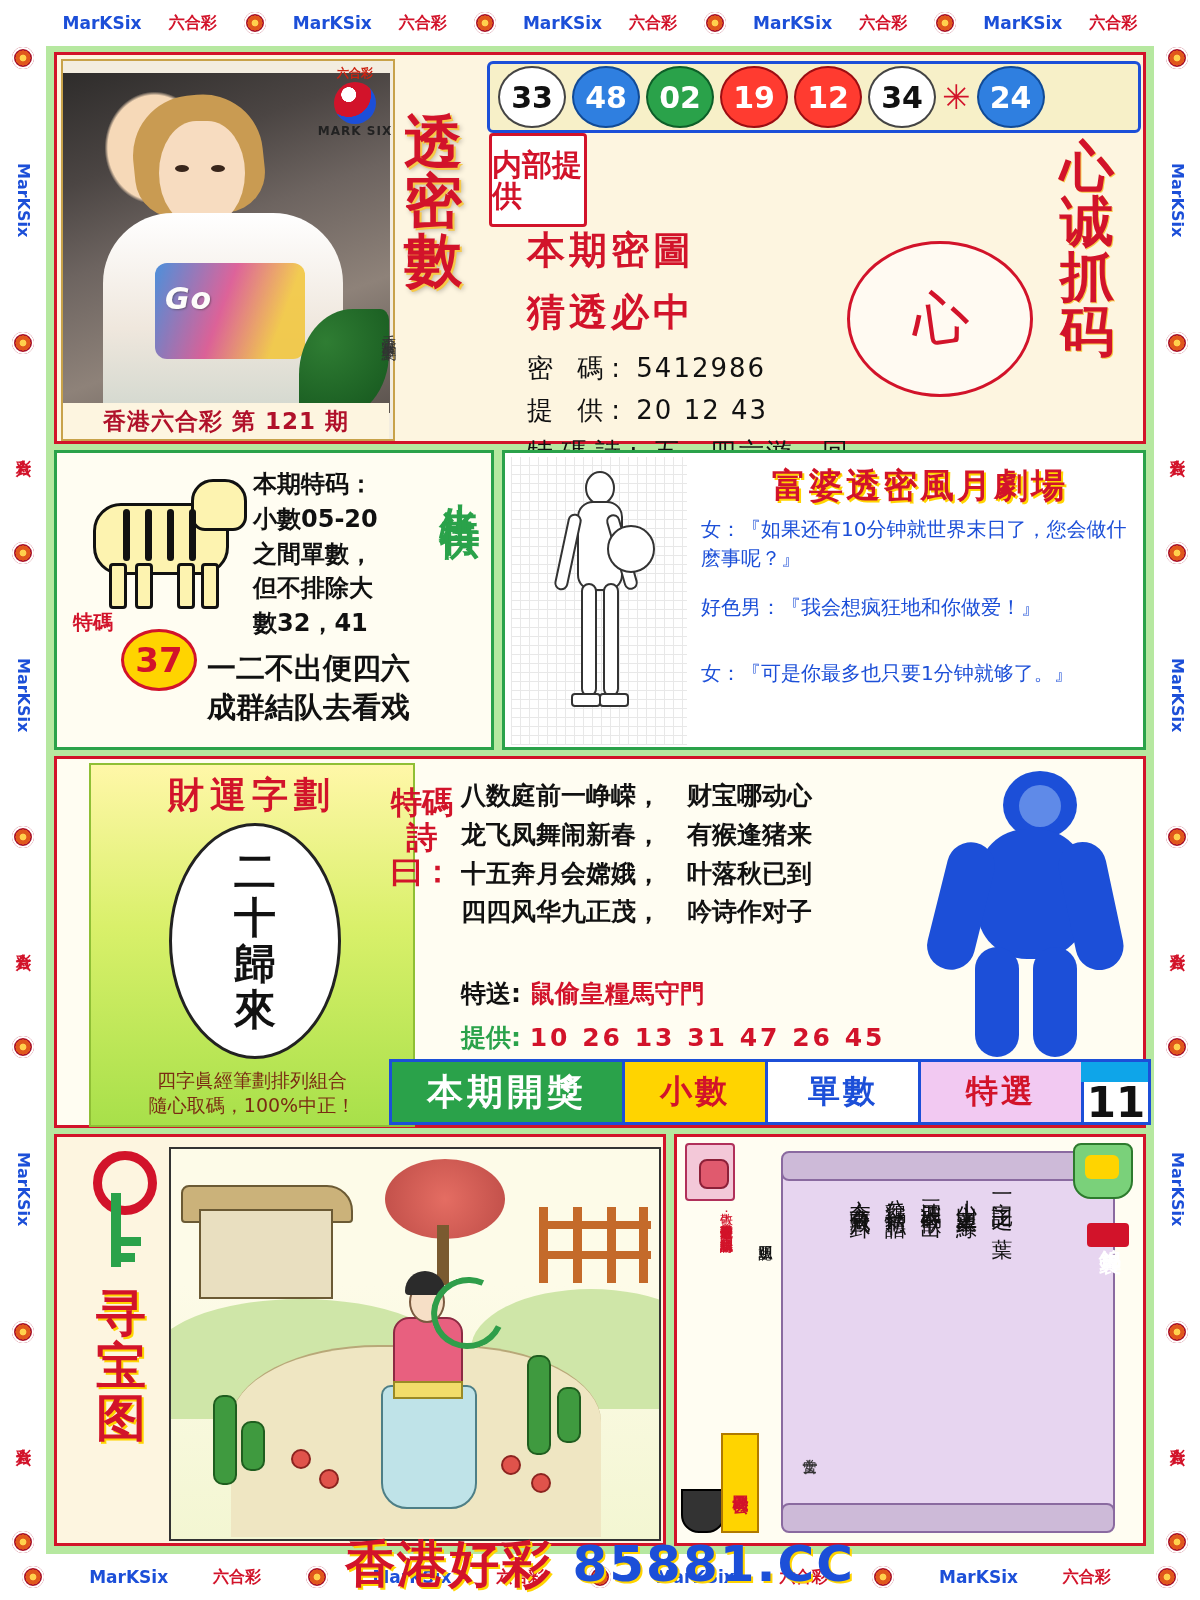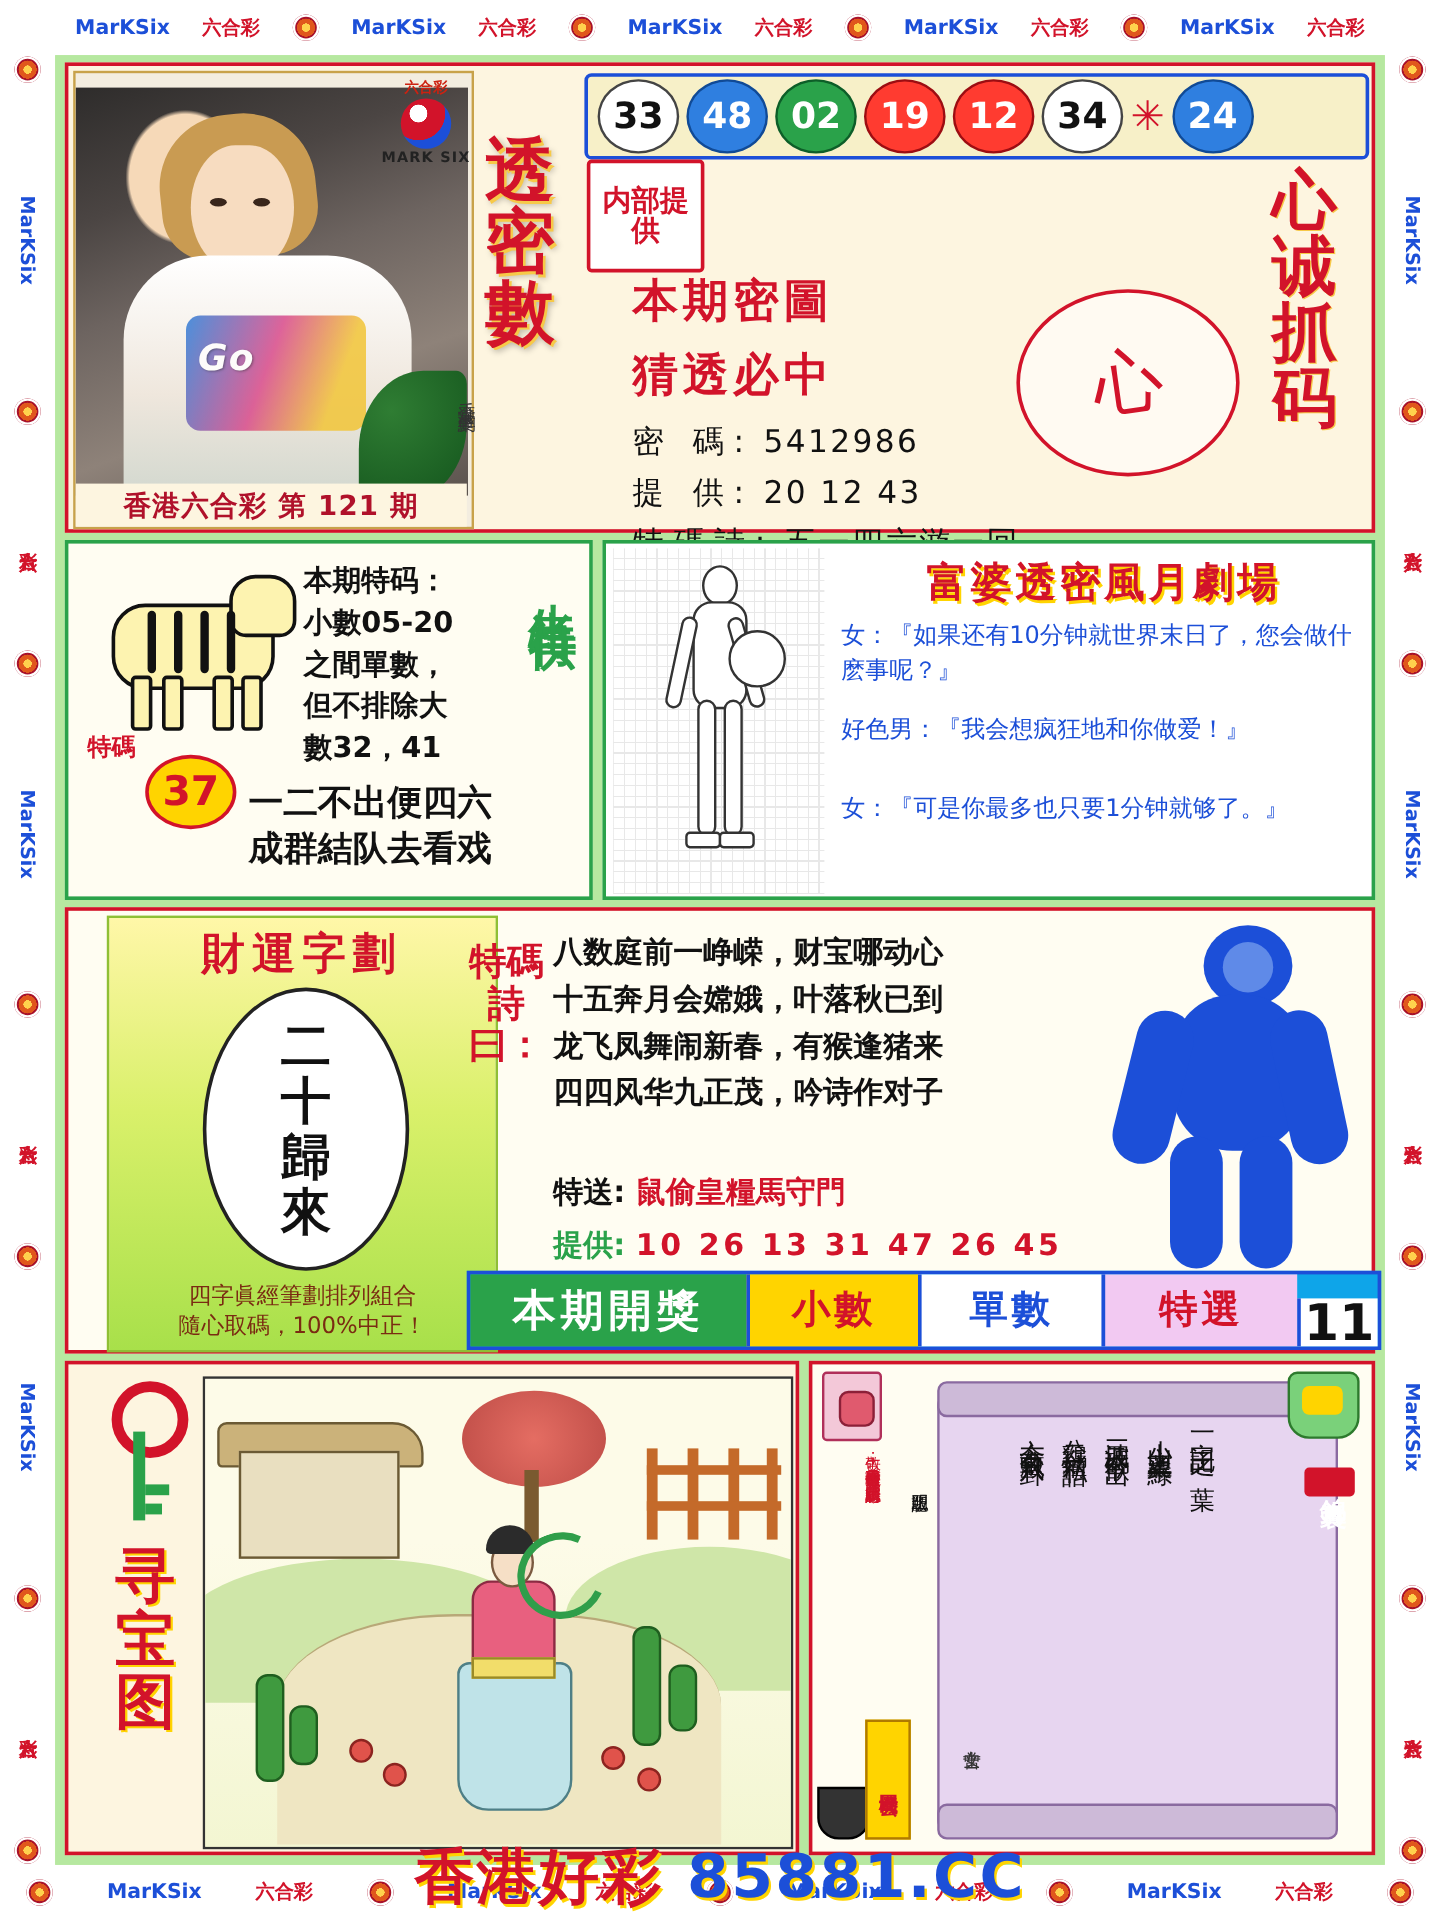--- a/index.html
+++ b/index.html
@@ -81,21 +81,21 @@
   
   #num-strip{position:absolute;left:430px;top:6px;width:654px;height:72px;background:#f7f0c8;border:3px solid #1c4fd8;border-radius:6px;display:flex;align-items:center;gap:6px;padding-left:8px;box-sizing:border-box;}
   .ball{width:64px;height:58px;border-radius:50%;display:flex;align-items:center;justify-content:center;
     font-size:30px;font-weight:bold;color:#1a1a1a;background:#ffffff;border:2px solid #444;}
   .ball.b-red{background:#ff3b30;color:#fff;border-color:#9c0d12;}
   .ball.b-blue{background:#2f7fe0;color:#fff;border-color:#104a96;}
   .ball.b-green{background:#2aa24a;color:#fff;border-color:#0d5e28;}
   .ball.b-white{background:#fff;color:#111;}
   .star{font-size:34px;color:#d2132a;font-weight:bold;}
   #inner-tag{position:absolute;left:430px;top:84px;width:92px;height:88px;border:3px solid #d2132a;background:#fff;border-radius:4px;
-    display:flex;align-items:center;justify-content:center;font-size:24px;font-weight:bold;color:#d2132a;line-height:1.05;text-align:center;}
+    display:flex;align-items:center;justify-content:center;font-size:30px;font-weight:bold;color:#d2132a;line-height:1.05;text-align:left;}
   #inner-tag.shifted{left:432px;top:78px;}
 
   .mi-title{position:absolute;left:470px;top:170px;font-size:38px;font-weight:bold;color:#d2132a;letter-spacing:4px;}
   .mi-title2{position:absolute;left:470px;top:232px;font-size:38px;font-weight:bold;color:#d2132a;letter-spacing:4px;}
   .kv{position:absolute;font-size:26px;color:#111;}
   .kv .k{color:#111;letter-spacing:8px;}
   .kv .v{color:#111;letter-spacing:2px;}
 
   .seal{position:absolute;left:790px;top:186px;width:180px;height:150px;border:3px solid #d2132a;border-radius:50%;
     display:flex;align-items:center;justify-content:center;background:#fffaf2;}
@@ -136,21 +136,21 @@
   #poem-panel{left:8px;top:710px;width:1092px;height:372px;background:#fffdf2;border:3px solid #d2132a;}
   #fortune-box{position:absolute;left:4px;top:4px;width:322px;height:360px;background:linear-gradient(180deg,#fff7a8 0%,#d9f06a 45%,#a8e04a 100%);border:2px solid #8fbf35;margin-left:28px;}
   .fortune-title{position:absolute;left:0;top:6px;width:322px;text-align:center;font-size:36px;font-weight:bold;color:#d2132a;letter-spacing:6px;}
   .fortune-ellipse{position:absolute;left:78px;top:58px;width:166px;height:230px;border:3px solid #222;border-radius:50%;background:#fff;
     display:flex;flex-direction:column;align-items:center;justify-content:center;gap:2px;}
   .fortune-ellipse span{font-size:42px;font-weight:bold;color:#111;line-height:1.05;}
   .fortune-note{position:absolute;left:0;bottom:6px;width:322px;text-align:center;font-size:19px;color:#7a2b12;line-height:1.35;}
 
   .poem-side{position:absolute;left:334px;top:26px;width:62px;font-size:31px;font-weight:bold;color:#d2132a;line-height:1.12;text-align:center;}
   .poem-body{position:absolute;left:404px;top:18px;width:470px;font-size:25px;color:#111;line-height:1.55;font-weight:bold;}
-  .poem-col{display:flex;font-family:Liberation Mono, monospace;}
+  .poem-col{display:flex;gap:26px;}
   .special-send{position:absolute;left:404px;top:218px;font-size:25px;color:#111;font-weight:bold;}
   .special-send b{color:#d2132a;}
   .supply{position:absolute;left:404px;top:262px;font-size:25px;color:#2aa24a;font-weight:bold;}
   .supply .nums{color:#d2132a;letter-spacing:3px;}
   .monkey{position:absolute;right:6px;top:12px;width:230px;height:300px;}
   .mk{position:absolute;background:#1c4fd8;border-radius:50%;}
 
   #result-bar{position:absolute;left:332px;top:300px;width:756px;height:60px;border:3px solid #1c4fd8;background:#0ea5e9;display:flex;align-items:stretch;}
   .rb-cell{display:flex;align-items:center;justify-content:center;font-weight:bold;}
   .rb-main{flex:0 0 230px;background:#2aa24a;color:#fff;font-size:36px;letter-spacing:4px;}
@@ -420,26 +420,26 @@
       </div>
 
       <div class="poem-side">特碼詩曰：</div>
 
       <div class="poem-body">
         <div class="poem-col">
           <span>八数庭前一峥嵘，</span>
           <span>财宝哪动心</span>
         </div>
         <div class="poem-col">
+          <span>龙飞凤舞闹新春，</span>
+          <span>有猴逢猪来</span>
+        </div>
+        <div class="poem-col">
           <span>十五奔月会嫦娥，</span>
           <span>叶落秋已到</span>
-        </div>
-        <div class="poem-col">
-          <span>龙飞凤舞闹新春，</span>
-          <span>有猴逢猪来</span>
         </div>
         <div class="poem-col">
           <span>四四风华九正茂，</span>
           <span>吟诗作对子</span>
         </div>
       </div>
 
       <div class="special-send">
         <span>特送:</span>
         <b>鼠偷皇糧馬守門</b>

